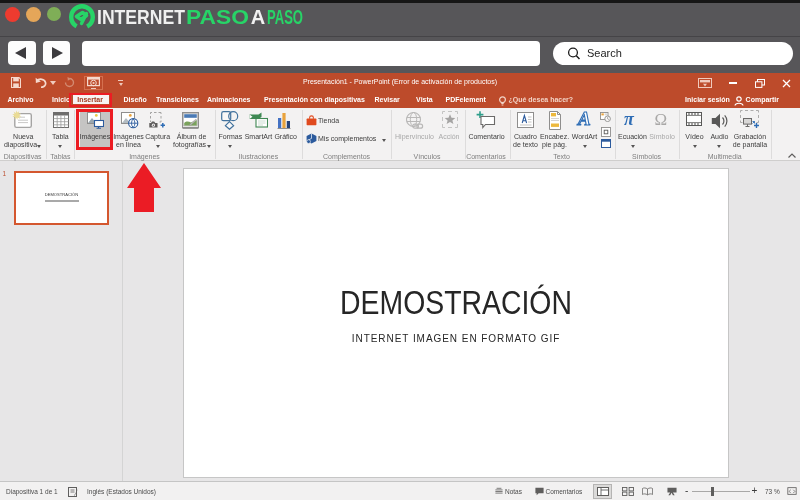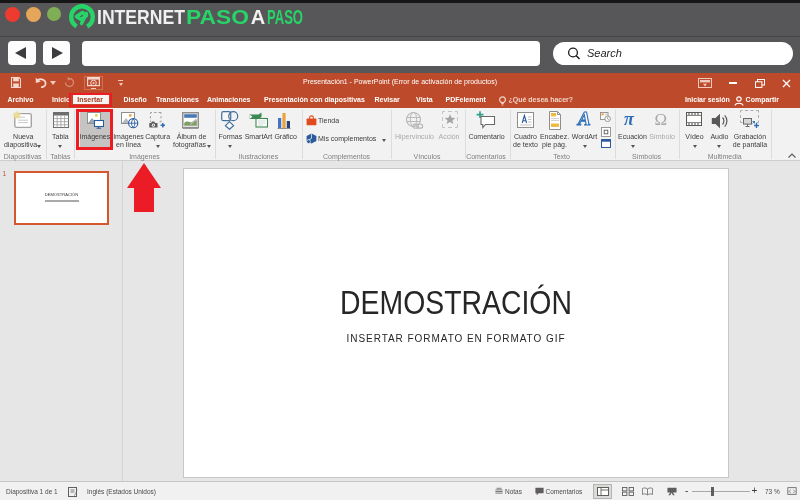--- a/index.html
+++ b/index.html
@@ -32,21 +32,21 @@
   <div class="abs" style="left:8px;top:41px;width:28px;height:24px;background:#fdfdfd;border-radius:4px;"></div>
   <div class="abs" style="left:43px;top:41px;width:27px;height:24px;background:#fdfdfd;border-radius:4px;"></div>
   <div class="abs" style="left:15px;top:47px;width:0;height:0;border-top:6px solid transparent;border-bottom:6px solid transparent;border-right:11px solid #3c3b3e;"></div>
   <div class="abs" style="left:52px;top:47px;width:0;height:0;border-top:6px solid transparent;border-bottom:6px solid transparent;border-left:11px solid #3c3b3e;"></div>
   <div class="abs" style="left:82px;top:41px;width:458px;height:25px;background:#fff;border-radius:4px;"></div>
   <div class="abs" style="left:553px;top:42px;width:240px;height:23px;background:#fff;border-radius:12px;"></div>
   <svg class="abs" style="left:566px;top:46px;" width="16" height="16" viewBox="0 0 16 16">
     <circle cx="7" cy="6.5" r="4.4" fill="none" stroke="#1c1c1c" stroke-width="1.3"></circle>
     <path d="M10.3 9.8 L13.5 13" stroke="#1c1c1c" stroke-width="1.5"></path>
   </svg>
-  <div class="abs" style="left:587px;top:47px;font-size:11px;font-style:italic;color:#1e1e1e;">Search</div>
+  <div class="abs" style="left:587px;top:47px;font-size:11px;color:#1e1e1e;">Search</div>
 </div>
 
 <div class="abs" style="left:0;top:73px;width:800px;height:18px;background:#bd4b2b;"></div>
 <div class="abs" style="left:0;top:91px;width:800px;height:17px;background:#bd4b2b;"></div>
 
 <svg class="abs" style="left:11px;top:77px;" width="10" height="11" viewBox="0 0 10 11">
   <path d="M0.5 0.5 H8 L9.5 2 V10.5 H0.5 Z" fill="none" stroke="#f5d8cd" stroke-width="1.1"></path>
   <rect x="2.2" y="0.8" width="5.6" height="3.6" fill="#f5d8cd"></rect>
   <rect x="2.2" y="6.4" width="5.6" height="4" fill="#f5d8cd"></rect>
 </svg>
@@ -354,21 +354,21 @@
 <div class="abs" style="left:0;top:160.5px;width:800px;height:320.5px;background:#e7e6e7;"></div>
 <div class="abs" style="left:122px;top:160.5px;width:1px;height:320.5px;background:#d4d4d4;"></div>
 
 <div class="abs" style="left:2.5px;top:170px;font-size:6.5px;color:#bb4f30;">1</div>
 <div class="abs" style="left:14px;top:171px;width:95px;height:54px;background:#fff;border:2px solid #d4572f;"></div>
 <div class="abs" style="left:14px;top:190.5px;width:95px;text-align:center;font-size:5px;color:#3a3a3a;transform:scale(0.82);">DEMOSTRACIÓN</div>
 <div class="abs" style="left:44.5px;top:200.3px;width:34.5px;height:1.3px;background:#a9a9a9;"></div>
 
 <div class="abs" style="left:183px;top:168px;width:546px;height:310px;background:#fff;border:1px solid #c6c6c6;"></div>
 <div class="abs" style="left:183px;top:284px;width:546px;text-align:center;font-size:33px;color:#262626;transform:scaleX(0.86);">DEMOSTRACIÓN</div>
-<div class="abs" style="left:183px;top:333px;width:546px;text-align:center;font-size:10px;letter-spacing:0.95px;color:#262626;">INSERTAR FORMATO EN FORMATO GIF</div>
+<div class="abs" style="left:183px;top:333px;width:546px;text-align:center;font-size:10px;letter-spacing:0.95px;color:#262626;">INTERNET IMAGEN EN FORMATO GIF</div>
 
 <svg class="abs" style="left:124px;top:162px;" width="40" height="52" viewBox="0 0 40 52">
   <path d="M20 1 L37 26 L30 26 L30 50 L10 50 L10 26 L3 26 Z" fill="#eb1c25"></path>
 </svg>
 
 <div class="abs" style="left:0;top:481px;width:800px;height:19px;background:#f2f1f1;border-top:1px solid #c5c5c5;"></div>
 <div id="statusbar" style="position:absolute;left:0;top:482px;width:800px;height:18px;font-size:6.5px;color:#4b4b4b;">
   <div class="abs" style="left:6px;top:6px;">Diapositiva 1 de 1</div>
   <svg class="abs" style="left:68px;top:4.5px;" width="11" height="10" viewBox="0 0 11 10">
     <rect x="0.5" y="0.5" width="8" height="9" fill="none" stroke="#5f5e5d" stroke-width="1"></rect>

